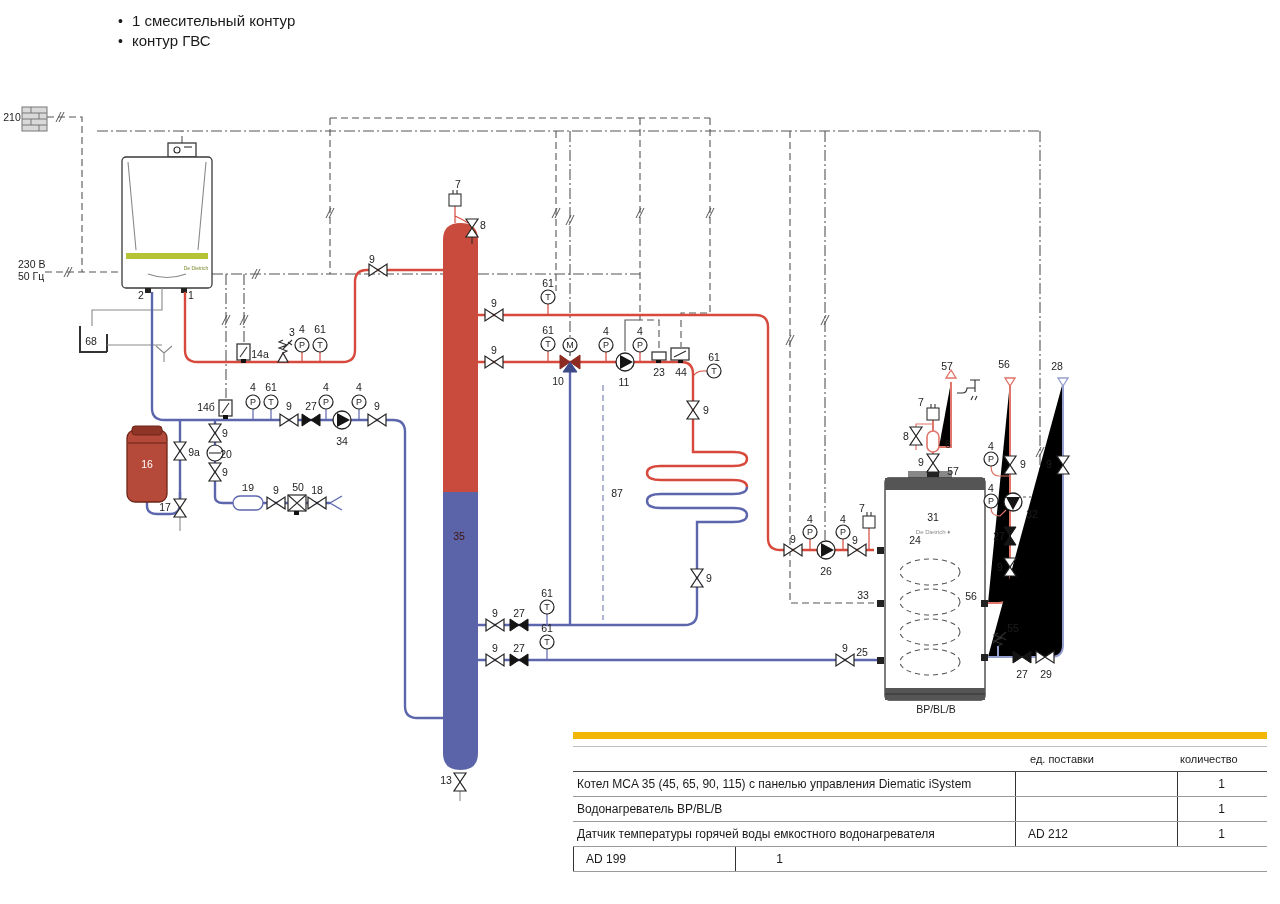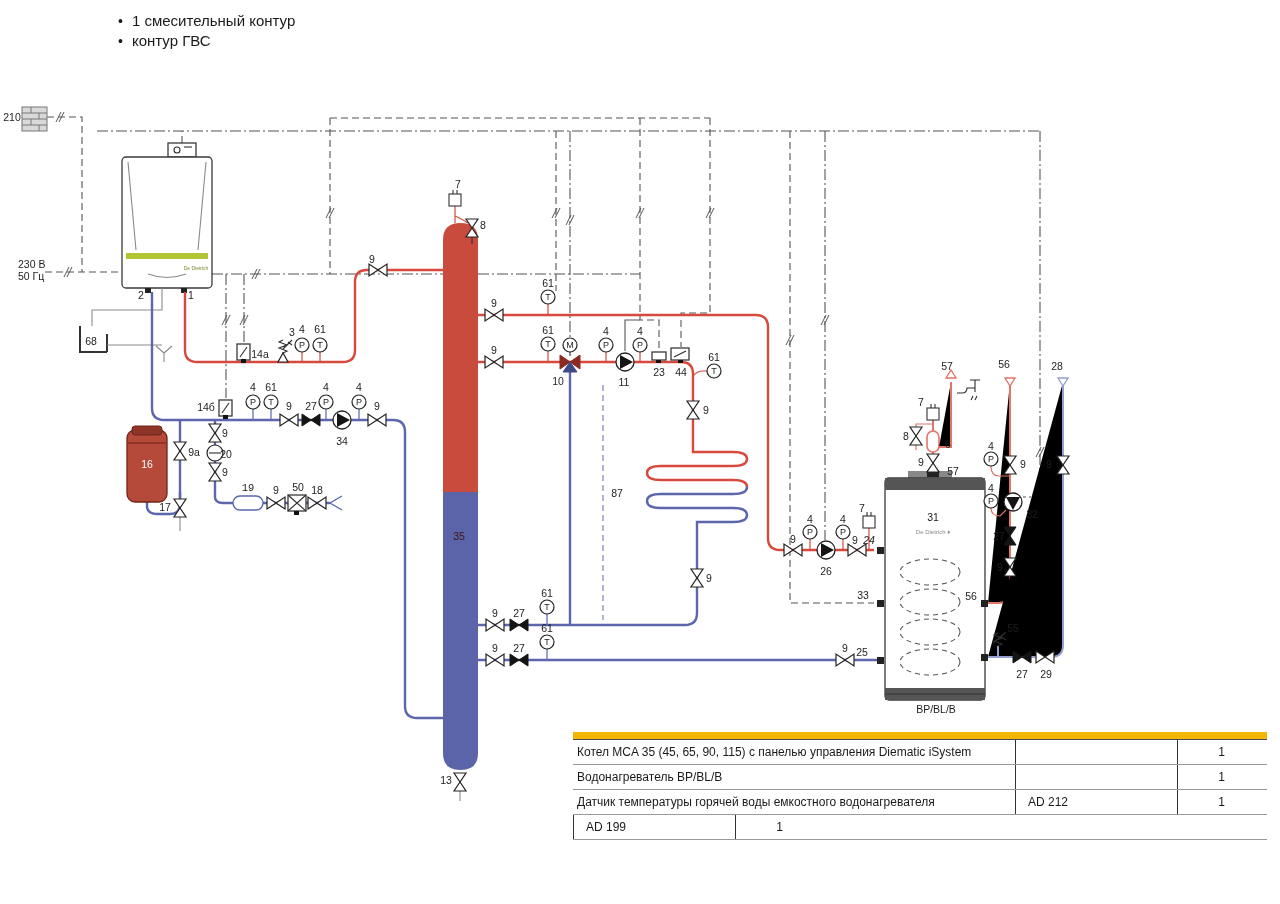--- a/index.html
+++ b/index.html
@@ -463,21 +463,21 @@
       <span class="lbl" style="left: 519px; top: 648px;">27</span>
       <span class="lbl" style="left: 446px; top: 780px;">13</span>
       <span class="lbl" style="left: 793px; top: 539px;">9</span>
       <span class="lbl" style="left: 810px; top: 519px;">4</span>
       <span class="lbl" style="left: 810px; top: 532px; font-size: 9px;">P</span>
       <span class="lbl" style="left: 826px; top: 571px;">26</span>
       <span class="lbl" style="left: 843px; top: 519px;">4</span>
       <span class="lbl" style="left: 843px; top: 532px; font-size: 9px;">P</span>
       <span class="lbl" style="left: 855px; top: 540px;">9</span>
       <span class="lbl" style="left: 862px; top: 508px;">7</span>
-      <span class="lbl" style="left: 869px; top: 540px; font-style: italic;">24</span>
+      <span class="lbl" style="left: 915px; top: 540px;">24</span>
       <span class="lbl" style="left: 863px; top: 595px;">33</span>
       <span class="lbl" style="left: 845px; top: 648px;">9</span>
       <span class="lbl" style="left: 862px; top: 652px;">25</span>
       <span class="lbl" style="left: 933px; top: 517px;">31</span>
       <span class="lbl" style="left: 933px; top: 532px; font-size: 6px; color: rgb(136, 136, 136);">De Dietrich ♦</span>
       <span class="lbl" style="left: 936px; top: 709px;">BP/BL/B</span>
       <span class="lbl" style="left: 947px; top: 366px;">57</span>
       <span class="lbl" style="left: 1004px; top: 364px;">56</span>
       <span class="lbl" style="left: 1057px; top: 366px;">28</span>
       <span class="lbl" style="left: 921px; top: 402px;">7</span>
@@ -496,20 +496,24 @@
       <span class="lbl" style="left: 971px; top: 596px;">56</span>
       <span class="lbl" style="left: 1049px; top: 464px;">9</span>
       <span class="lbl" style="left: 1013px; top: 628px;">55</span>
       <span class="lbl" style="left: 1022px; top: 674px;">27</span>
       <span class="lbl" style="left: 1046px; top: 674px;">29</span>
     </div>
 </div>
 
 <div class="ktable">
   <div class="ybar"></div>
+  <div class="thead">
+    <span class="cu">ед. поставки</span>
+    <span class="cq">количество</span>
+  </div>
   <div class="tbody">
     <div class="trow">
       <div class="cn">Котел MCA 35 (45, 65, 90, 115) с панелью управления Diematic iSystem</div>
       <div class="cu2"></div>
       <div class="cq2">1</div>
     </div>
     <div class="trow">
       <div class="cn">Водонагреватель BP/BL/B</div>
       <div class="cu2"></div>
       <div class="cq2">1</div>

